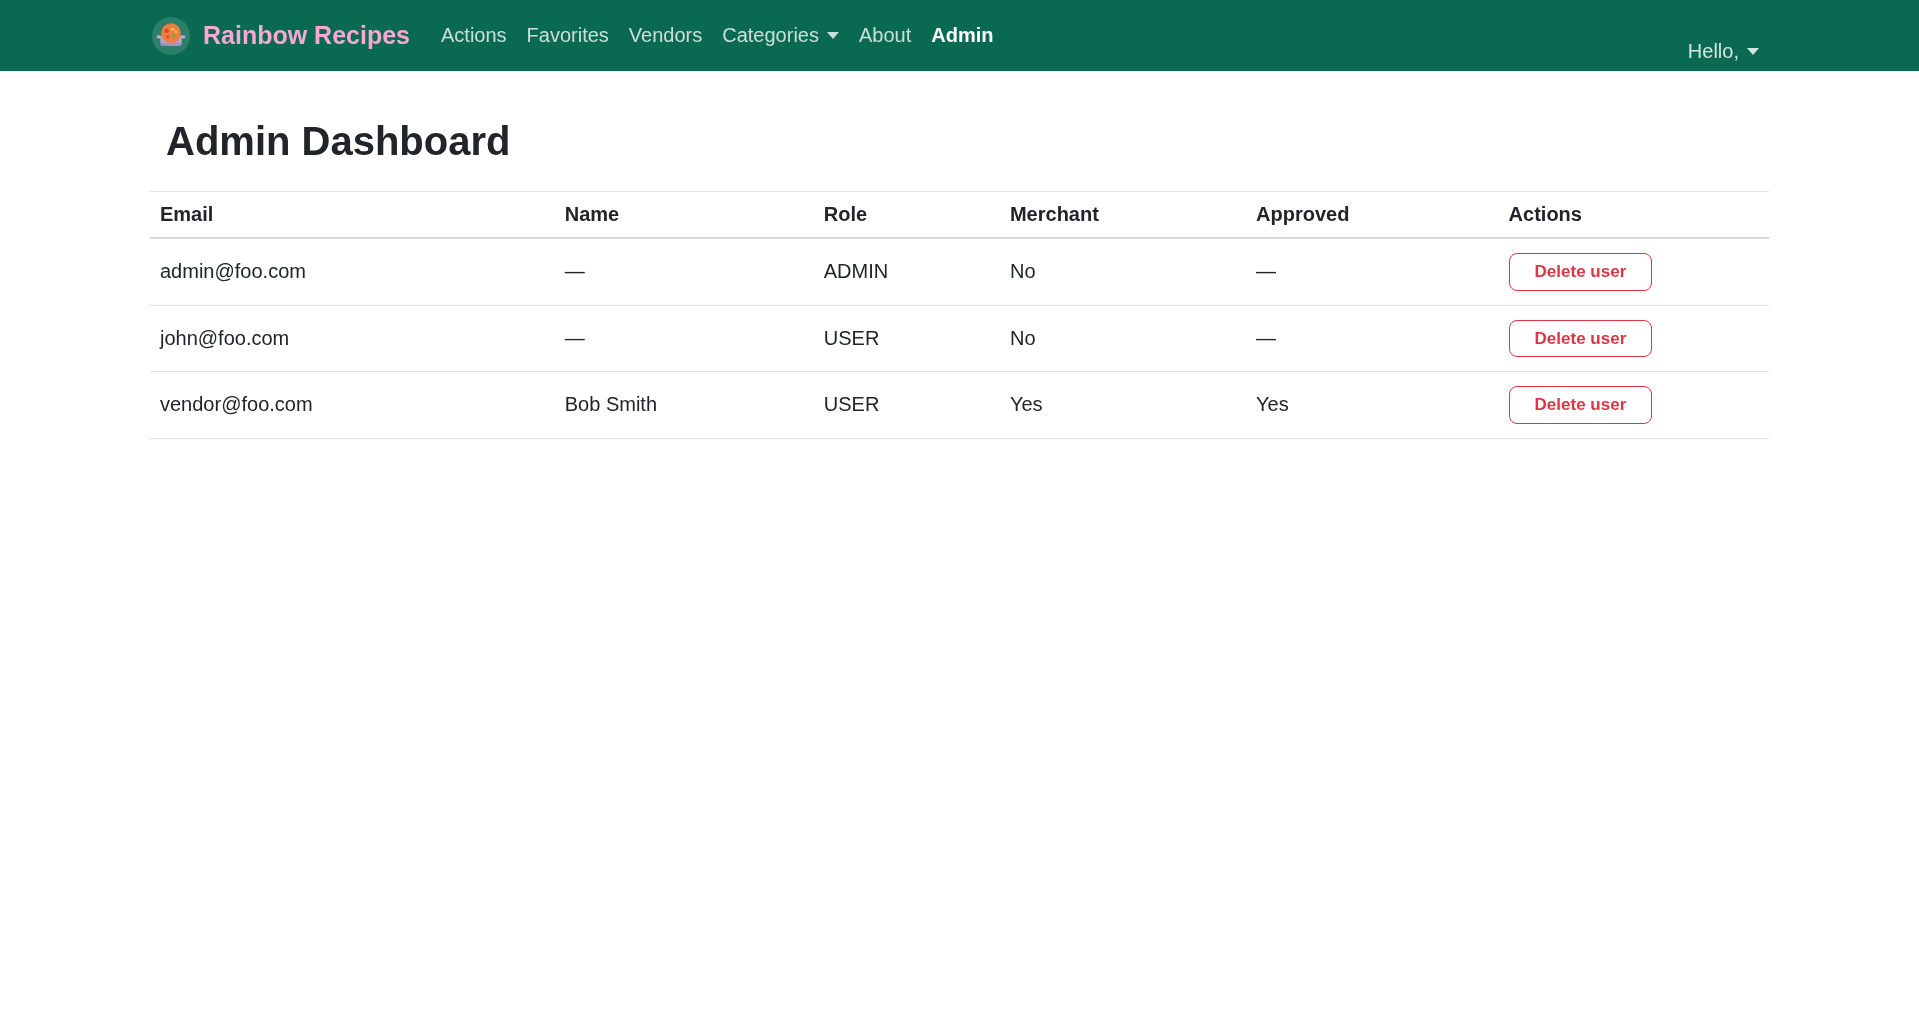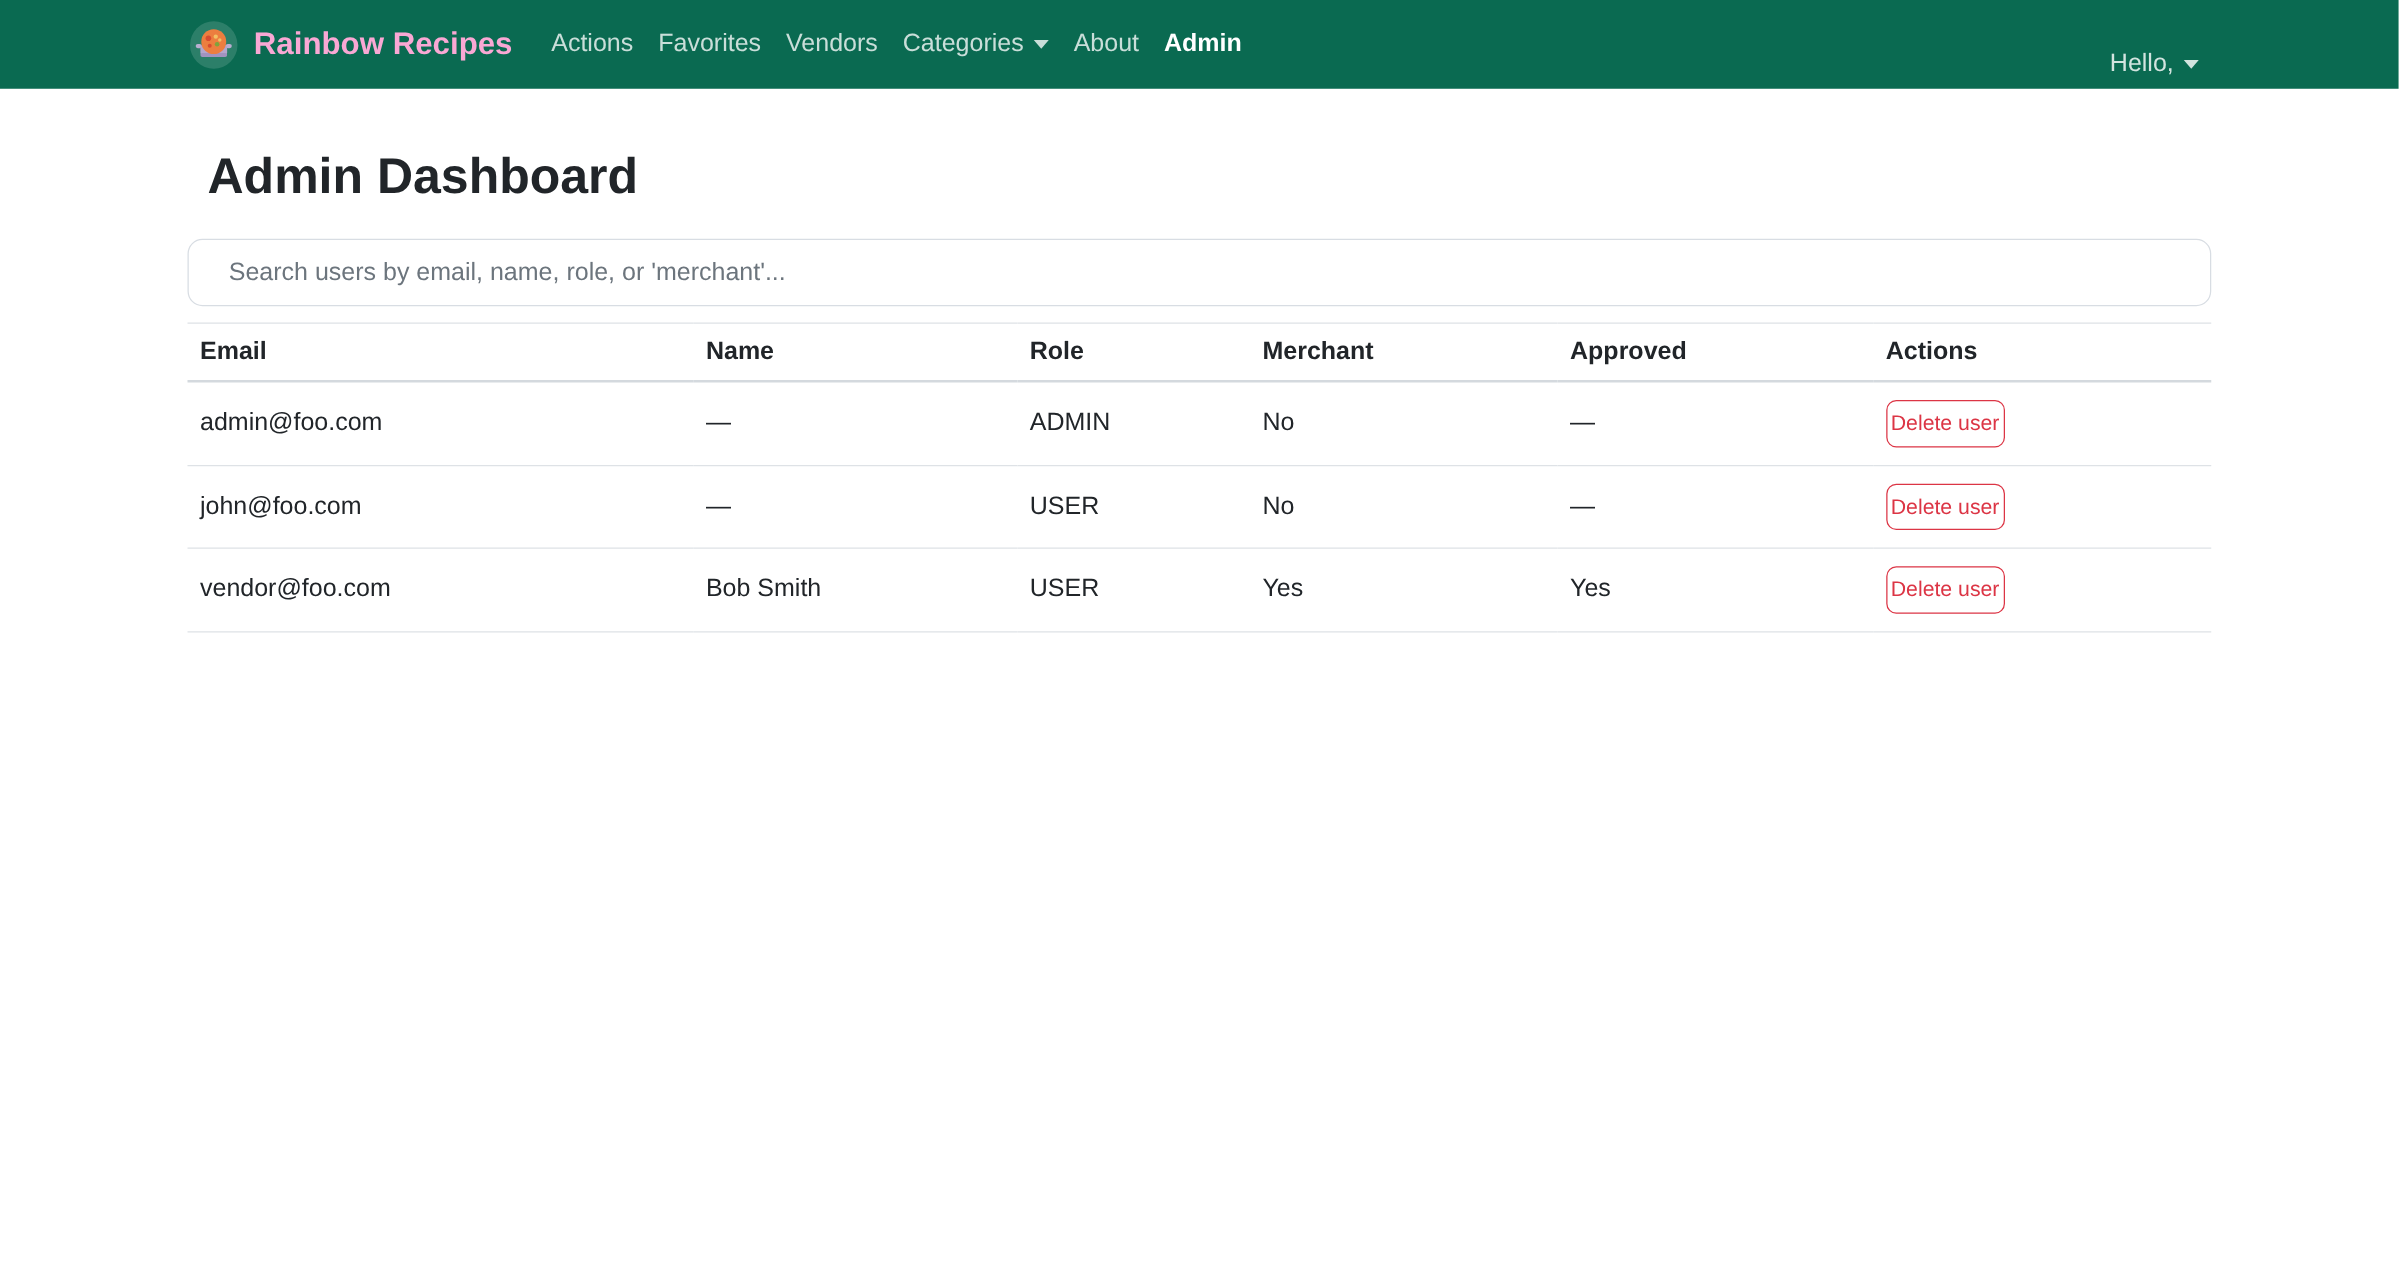--- a/index.html
+++ b/index.html
@@ -126,22 +126,23 @@
     white-space: nowrap;
   }
   .btn-delete {
     font-family: "Liberation Sans", sans-serif;
     font-size: 17px;
     line-height: 1.5;
     color: #dc3545;
     background: #ffffff;
     border: 1px solid #dc3545;
     border-radius: 8px;
-    padding: 5px 3px;
-    cursor: pointer;
+    padding: 5px 25px;
+    cursor: pointer;
+    font-weight: bold;
   }
 </style>
 </head>
 <body>
 
 <nav class="navbar">
   <a class="brand">
     <span class="logo-circle">
       <svg width="30" height="30" viewBox="0 0 28 28" aria-hidden="true">
         <rect x="0.5" y="13.2" width="4.6" height="3.2" rx="1.6" fill="#b9aed0"></rect>
@@ -177,21 +178,20 @@
 
   <a class="user-menu">
     <span>Hello,</span>
     <span class="caret"></span>
   </a>
 </nav>
 
 <main class="container">
   <h1 class="page-title">Admin Dashboard</h1>
 
-  <input class="search-input" type="text" value="" placeholder="Search users by email, name, role, or 'merchant'..." style="">
 
   <table class="users-table">
     <colgroup>
       <col style="width:25%">
       <col style="width:16%">
       <col style="width:11.5%">
       <col style="width:15.2%">
       <col style="width:15.6%">
       <col style="width:16.7%">
     </colgroup>

